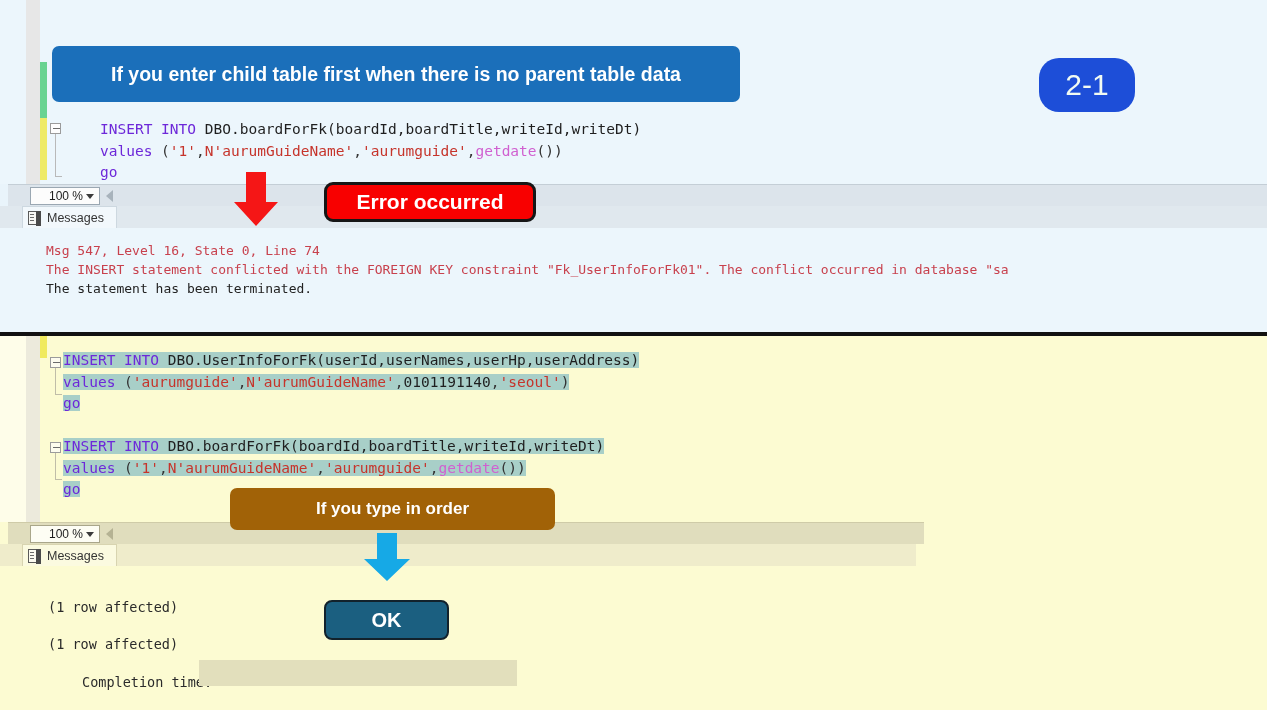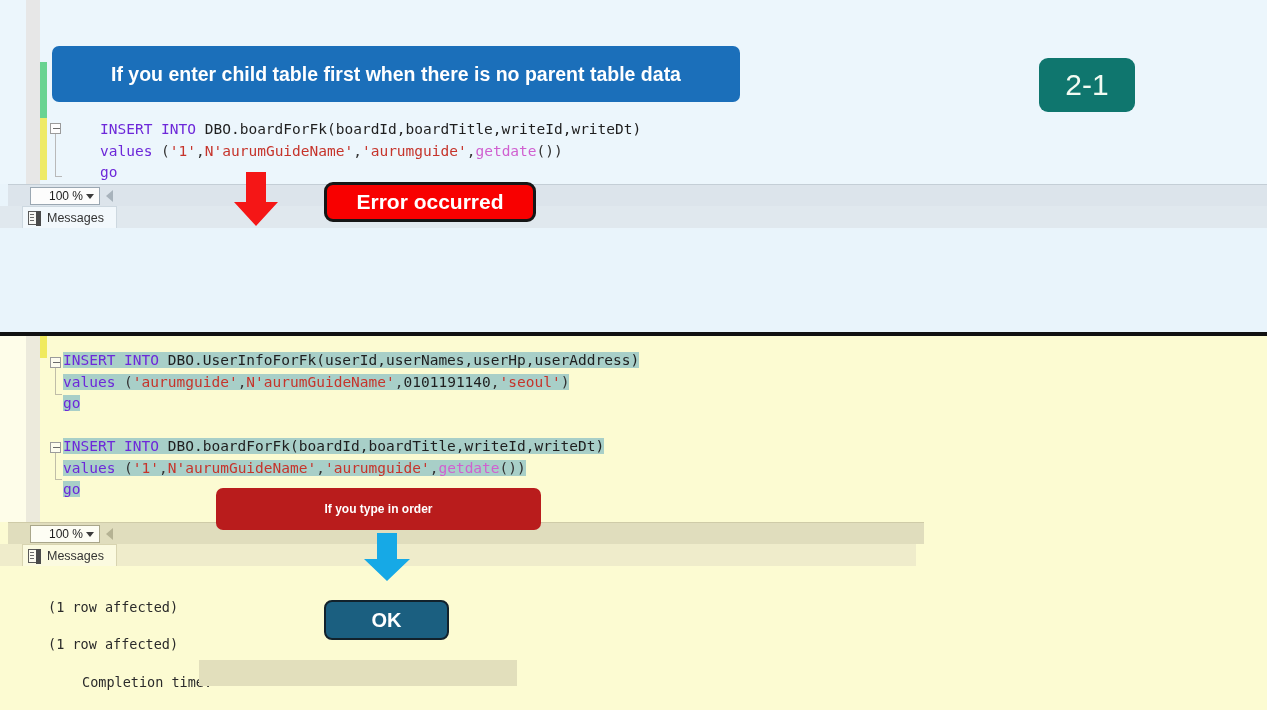--- a/index.html
+++ b/index.html
@@ -198,27 +198,27 @@
     background:#1b6fba; border-radius:7px;
     font-size:19.5px;
   }
   #callout-error {
     left:324px; top:182px; width:212px; height:40px;
     background:#f80000; border:3px solid #161616; border-radius:9px;
     font-size:21px;
     text-align:right;
   }
   #callout-order {
-    left:216px; top:488px; width:325px; height:42px;
-    background:#b91c1c; border-radius:7px;
-    font-size:12px;
+    left:230px; top:488px; width:325px; height:42px;
+    background:#a16207; border-radius:7px;
+    font-size:17px;
   }
   #badge-21 {
     left:1039px; top:58px; width:96px; height:54px;
-    background:#0f766e; border-radius:9px;
+    background:#1d4ed8; border-radius:20px;
     font-size:30px; font-weight:normal; color:#f2fbf2;
   }
   #ok-button {
     left:324px; top:600px; width:125px; height:40px;
     background:#1b5f80; border:2px solid #12222c; border-radius:8px;
     font-size:20px;
   }
 
   
   .arrow { position:absolute; }
@@ -251,20 +251,25 @@
     <div class="hscroll-left"></div>
   </div>
 
   <div class="msg-tabbar">
     <div class="msg-tab">
       <span class="msg-tab-icon"></span>
       <span>Messages</span>
     </div>
   </div>
 
+  <div id="top-msg-body">
+      <div class="msg-line msg-err" style="top: 13px;">Msg 547, Level 16, State 0, Line 74</div>
+      <div class="msg-line msg-err" style="top: 32px;">The INSERT statement conflicted with the FOREIGN KEY constraint "Fk_UserInfoForFk01". The conflict occurred in database "sa</div>
+      <div class="msg-line msg-norm" style="top: 51px;">The statement has been terminated.</div>
+    </div>
 </div>
 
 <div id="divider"></div>
 
 <div id="bottom-pane">
 
   <div class="editor">
     <div class="b-left-white"></div>
     <div class="b-gutter-strip"></div>
     <div class="b-change-bar"></div>

